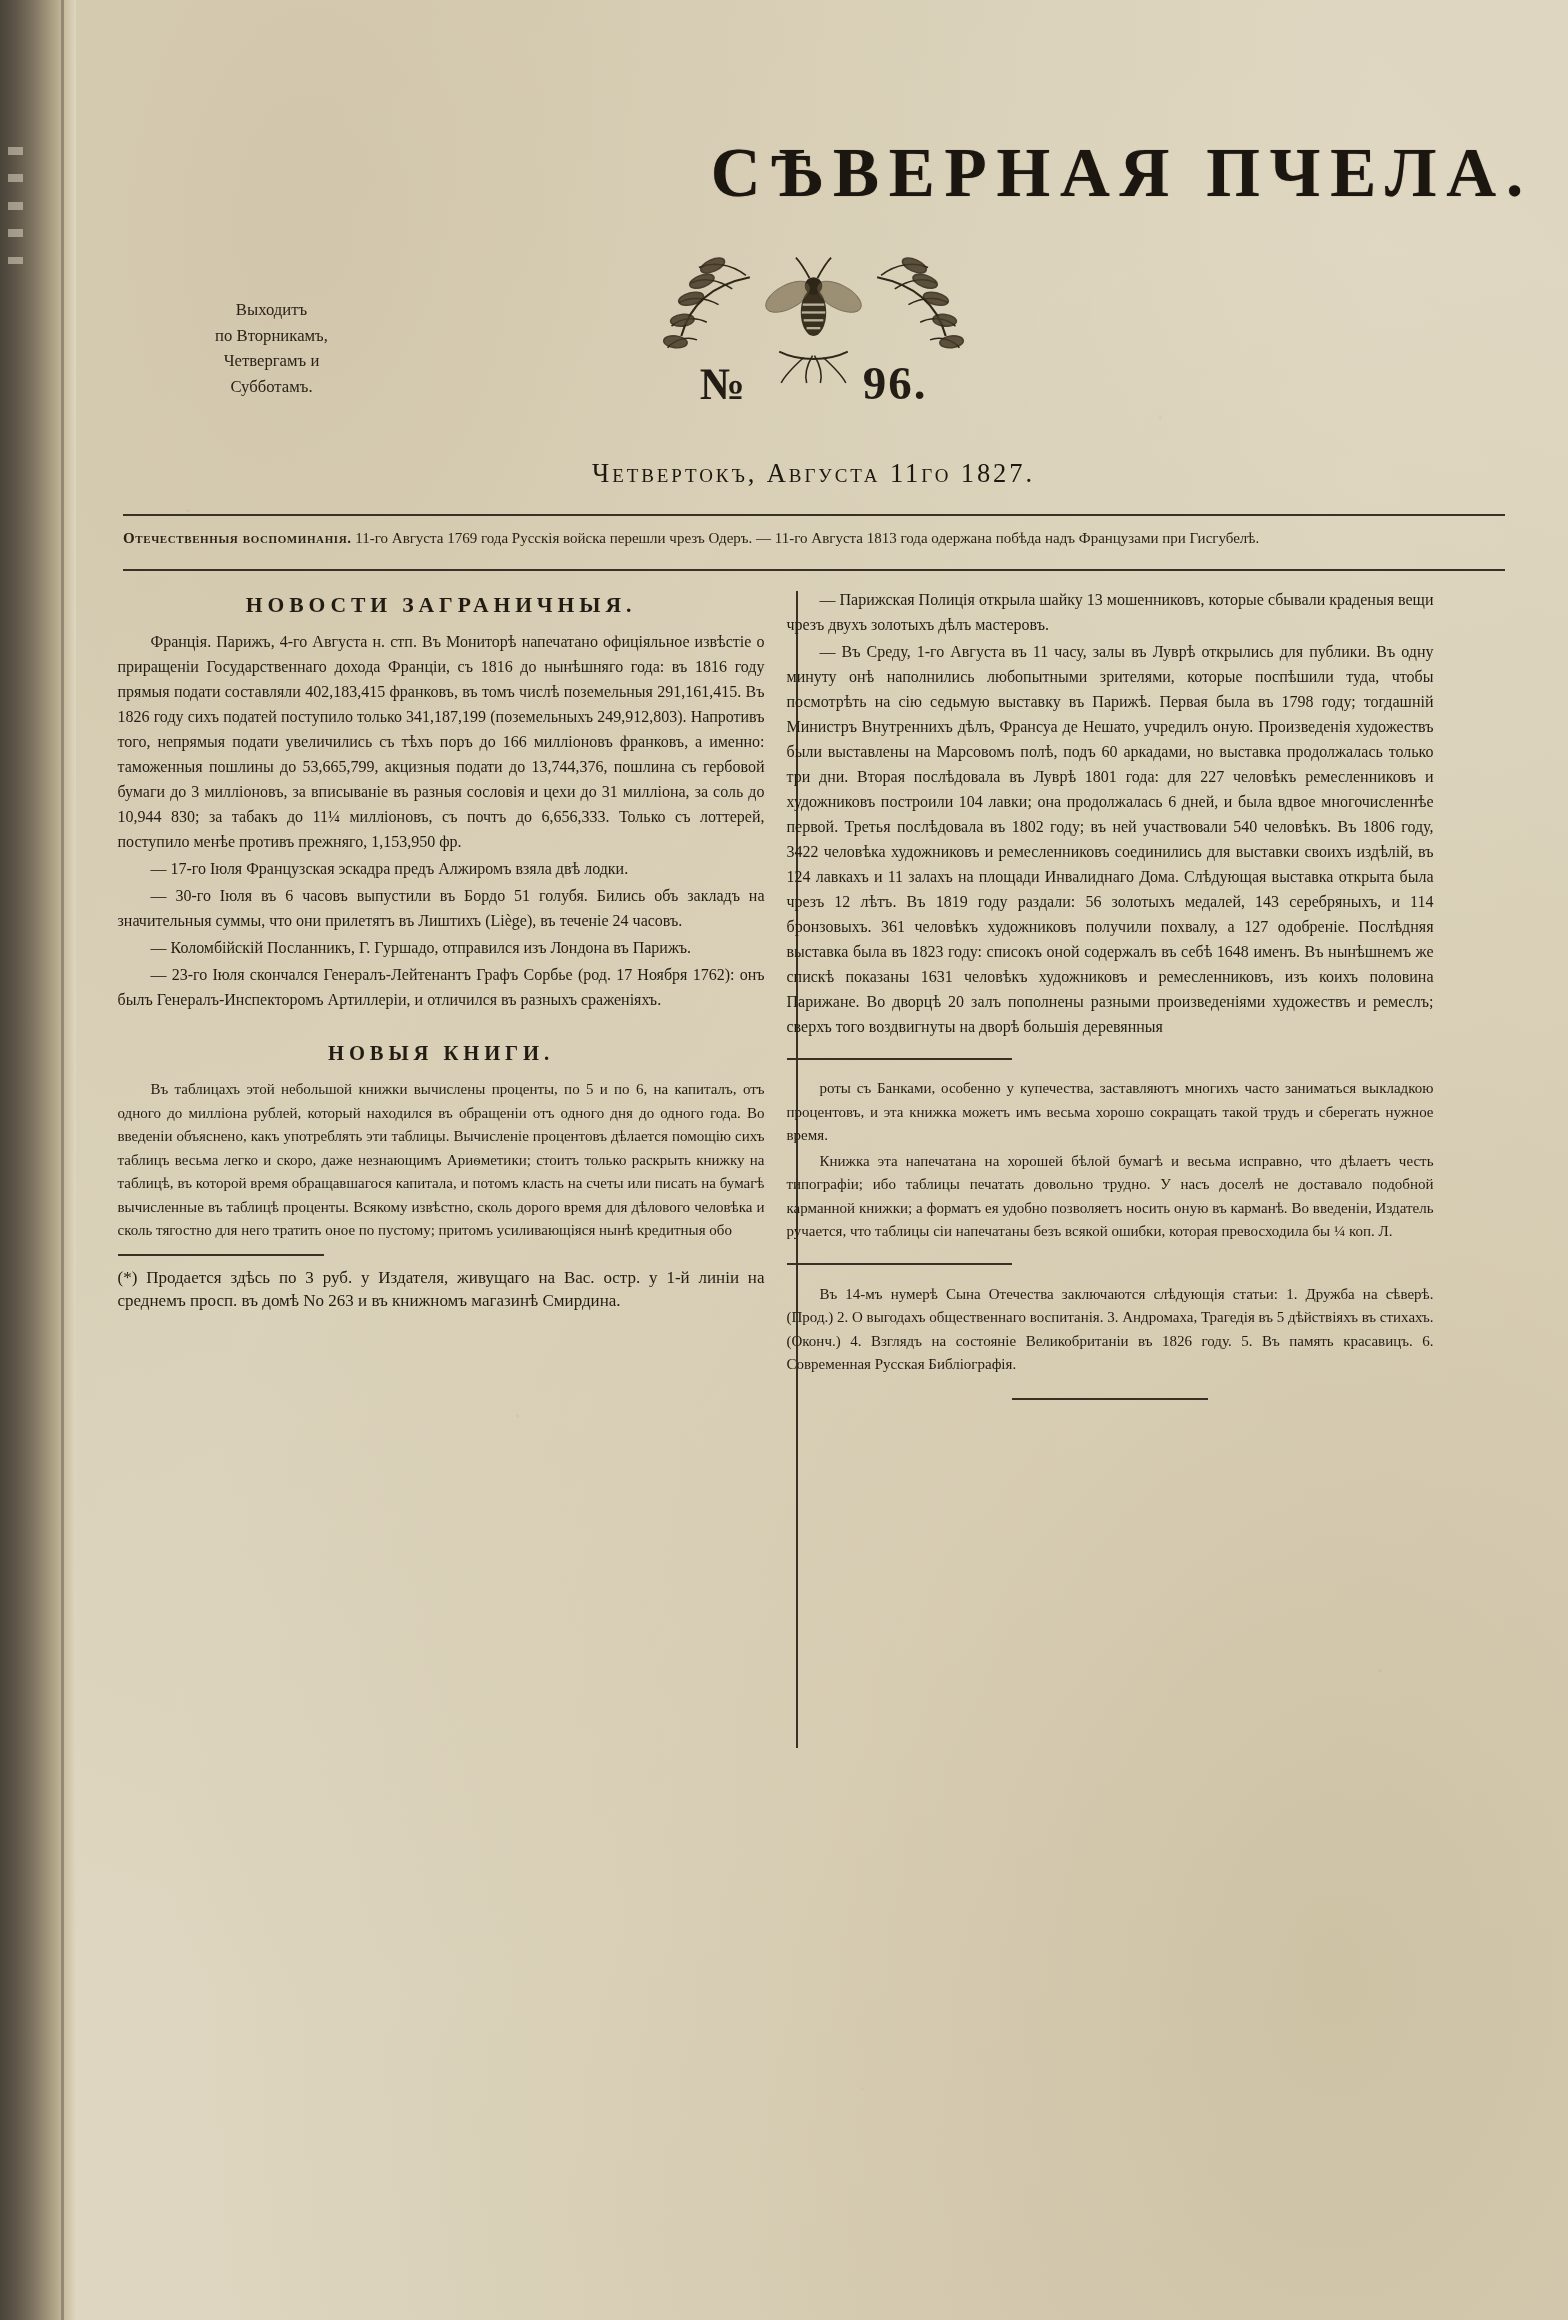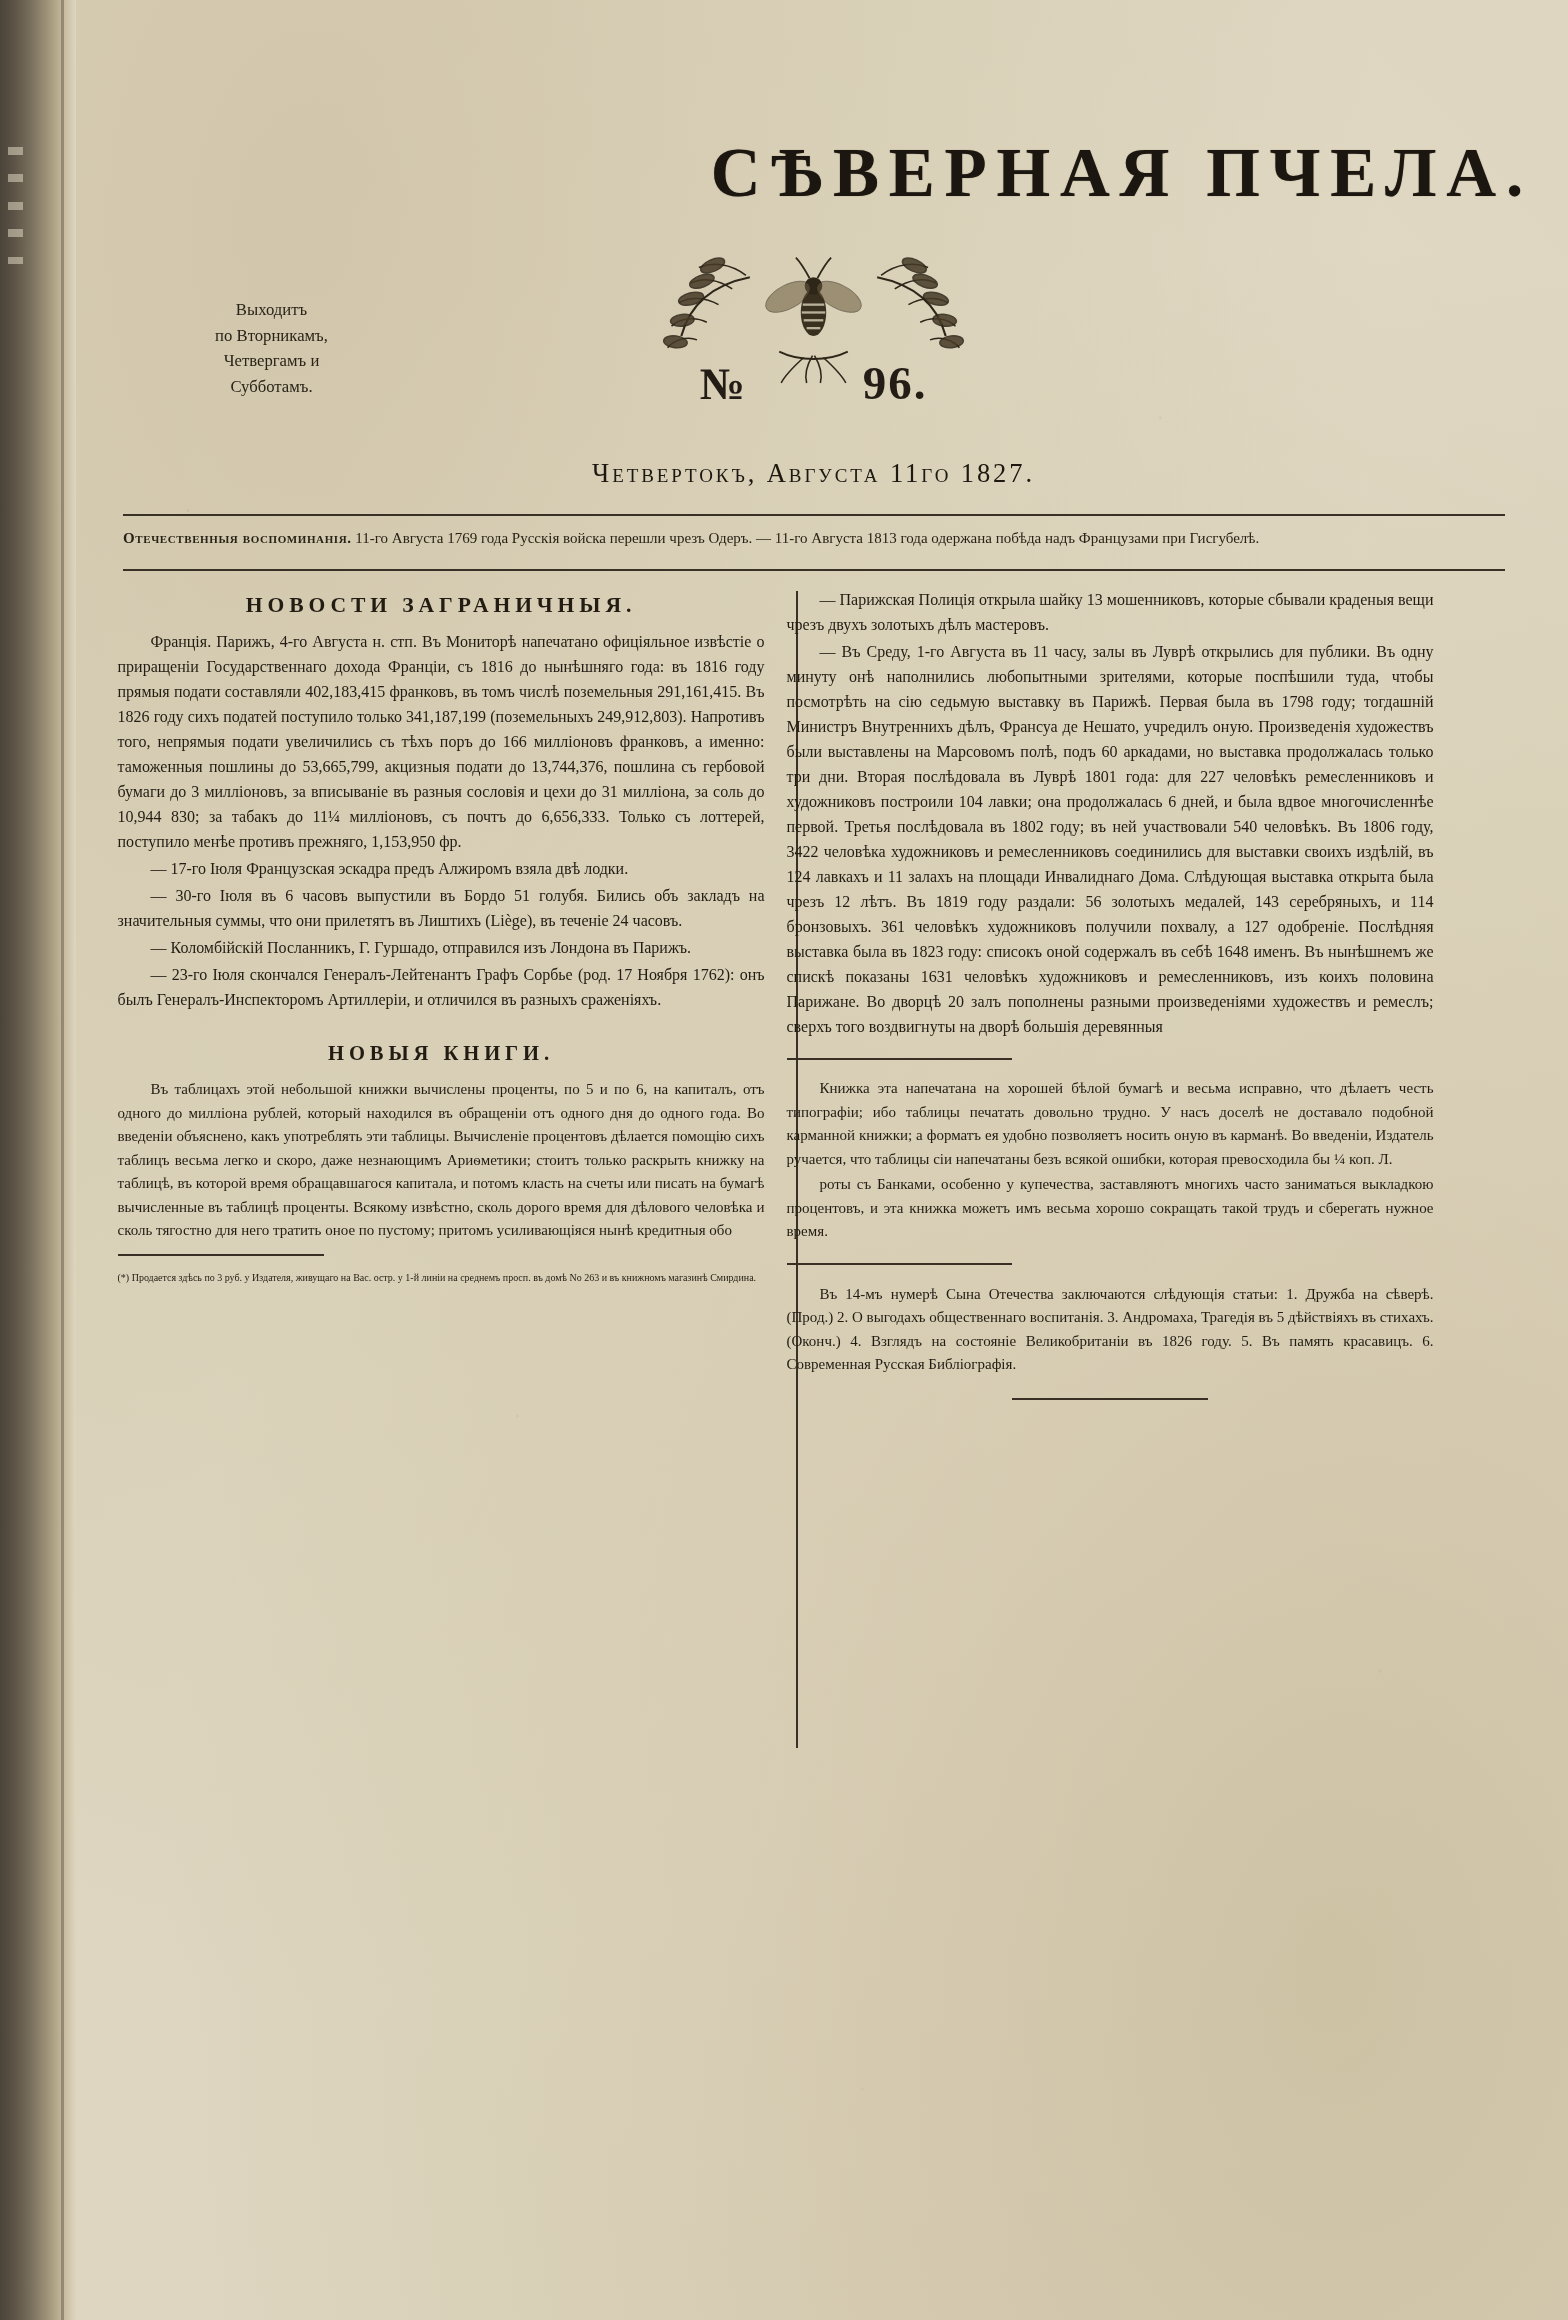--- a/index.html
+++ b/index.html
@@ -207,21 +207,21 @@
     padding-left: 33px;
     text-indent: -33px;
   }
   .smallprint {
     font-size: 15px;
     line-height: 23.5px;
   }
   .footnote {
     margin-top: 9.8px;
     border-top: 0;
-    font-size: 10px;
+    font-size: 17px;
     line-height: 23.5px;
   }
   #foot-rule {
     width: 206px;
     height: 1.5px;
     background: #3a3126;
     margin: 11.8px 0 9.8px 0;
   }
   .end-rule {
     width: 196px;
@@ -352,22 +352,22 @@
         <p class="footnote">(*) Продается здѣсь по 3 руб. у Издателя, живущаго на Вас. остр. у 1-й линіи на среднемъ просп. въ домѣ No 263 и въ книжномъ магазинѣ Смирдина.</p>
       </div>
 
       <div class="col">
 
         <p class="dash">— Парижская Полиція открыла шайку 13 мошенниковъ, которые сбывали краденыя вещи чрезъ двухъ золотыхъ дѣлъ мастеровъ.</p>
         <p class="dash">— Въ Среду, 1-го Августа въ 11 часу, залы въ Луврѣ открылись для публики. Въ одну минуту онѣ наполнились любопытными зрителями, которые поспѣшили туда, чтобы посмотрѣть на сію седьмую выставку въ Парижѣ. Первая была въ 1798 году; тогдашній Министръ Внутреннихъ дѣлъ, Франсуа де Нешато, учредилъ оную. Произведенія художествъ были выставлены на Марсовомъ полѣ, подъ 60 аркадами, но выставка продолжалась только три дни. Вторая послѣдовала въ Луврѣ 1801 года: для 227 человѣкъ ремесленниковъ и художниковъ построили 104 лавки; она продолжалась 6 дней, и была вдвое многочисленнѣе первой. Третья послѣдовала въ 1802 году; въ ней участвовали 540 человѣкъ. Въ 1806 году, 3422 человѣка художниковъ и ремесленниковъ соединились для выставки своихъ издѣлій, въ 124 лавкахъ и 11 залахъ на площади Инвалиднаго Дома. Слѣдующая выставка открыта была чрезъ 12 лѣтъ. Въ 1819 году раздали: 56 золотыхъ медалей, 143 серебряныхъ, и 114 бронзовыхъ. 361 человѣкъ художниковъ получили похвалу, а 127 одобреніе. Послѣдняя выставка была въ 1823 году: списокъ оной содержалъ въ себѣ 1648 именъ. Въ нынѣшнемъ же спискѣ показаны 1631 человѣкъ художниковъ и ремесленниковъ, изъ коихъ половина Парижане. Во дворцѣ 20 залъ пополнены разными произведеніями художествъ и ремеслъ; сверхъ того воздвигнуты на дворѣ большія деревянныя</p>
 
         <div class="mini-rule"></div>
 
+        <p class="par smallprint">роты съ Банками, особенно у купечества, заставляютъ многихъ часто заниматься выкладкою процентовъ, и эта книжка можетъ имъ весьма хорошо сокращать такой трудъ и сберегать нужное время.</p>
         <p class="par smallprint">Книжка эта напечатана на хорошей бѣлой бумагѣ и весьма исправно, что дѣлаетъ честь типографіи; ибо таблицы печатать довольно трудно. У насъ доселѣ не доставало подобной карманной книжки; а форматъ ея удобно позволяетъ носить оную въ карманѣ. Во введеніи, Издатель ручается, что таблицы сіи напечатаны безъ всякой ошибки, которая превосходила бы ¼ коп. Л.</p>
-        <p class="par smallprint">роты съ Банками, особенно у купечества, заставляютъ многихъ часто заниматься выкладкою процентовъ, и эта книжка можетъ имъ весьма хорошо сокращать такой трудъ и сберегать нужное время.</p>
 
         <div class="mini-rule"></div>
 
         <p class="par smallprint">Въ 14-мъ нумерѣ Сына Отечества заключаются слѣдующія статьи: 1. Дружба на сѣверѣ. (Прод.) 2. О выгодахъ общественнаго воспитанія. 3. Андромаха, Трагедія въ 5 дѣйствіяхъ въ стихахъ. (Оконч.) 4. Взглядъ на состояніе Великобританіи въ 1826 году. 5. Въ память красавицъ. 6. Современная Русская Библіографія.</p>
 
         <div class="end-rule"></div>
       </div>
     </div>
   </div>
 </div>

